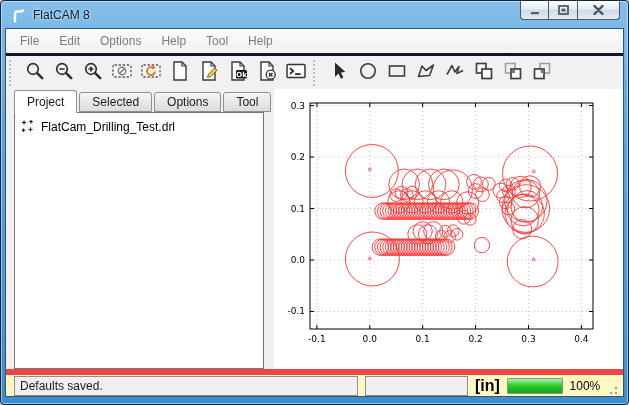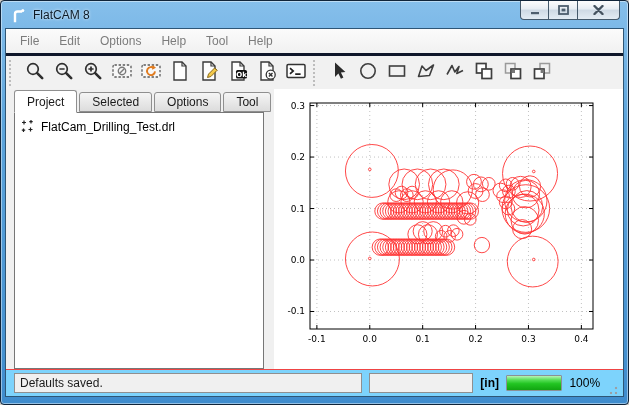--- a/index.html
+++ b/index.html
@@ -53,25 +53,25 @@
   }
   .tab.active { background:#fff; height:23px; border-bottom:1px solid #fff; margin-bottom:-1px; }
   .tree { flex:1 1 auto; background:#fff; border:1px solid #767676; padding:4px 2px; position:relative; z-index:1; }
   .tree-item { display:flex; align-items:center; gap:5px; font-size:12px; color:#000; padding:2px 3px; cursor:default; }
   .tree-icon { width:16px; height:16px; display:inline-flex; }
 
   .splitter { width:10px; flex:0 0 auto; }
   .plot-panel { flex:1 1 auto; background:#fff; position:relative; }
   .plot-panel svg { display:block; }
 
-  .statusbar { height:27px; flex:0 0 auto; display:flex; align-items:center; background:#7dd3fc; border-top:1px solid #ef4444; padding:0 4px 0 8px; gap:7px; }
+  .statusbar { height:27px; flex:0 0 auto; display:flex; align-items:center; background:#fef9c3; border-top:6px solid #ef4444; padding:0 4px 0 8px; gap:7px; }
   .status-field { height:20px; background:#f0f0f0; border:1px solid #8f8f8f; font-size:12px; color:#1a1a1a; display:flex; align-items:center; padding:0 5px; }
   .status-field.msg { width:352px; }
   .status-field.aux { width:105px; }
-  .units { font-size:12px; color:#000; font-weight:bold; }
+  .units { font-size:16px; color:#000; font-weight:bold; }
   .progress { width:57px; height:16px; border:1px solid #8a9096; background:#e8ecef; border-radius:1px; overflow:hidden; }
   .progress-fill { height:100%; }
   .pct { font-size:12px; color:#000; }
   .grip { margin-left:auto; width:12px; height:12px; align-self:flex-end;
     background:
       radial-gradient(circle at 9px 9px, #9aa0a6 1.2px, transparent 1.6px),
       radial-gradient(circle at 9px 4px, #9aa0a6 1.2px, transparent 1.6px),
       radial-gradient(circle at 4px 9px, #9aa0a6 1.2px, transparent 1.6px);
   }
 </style>

